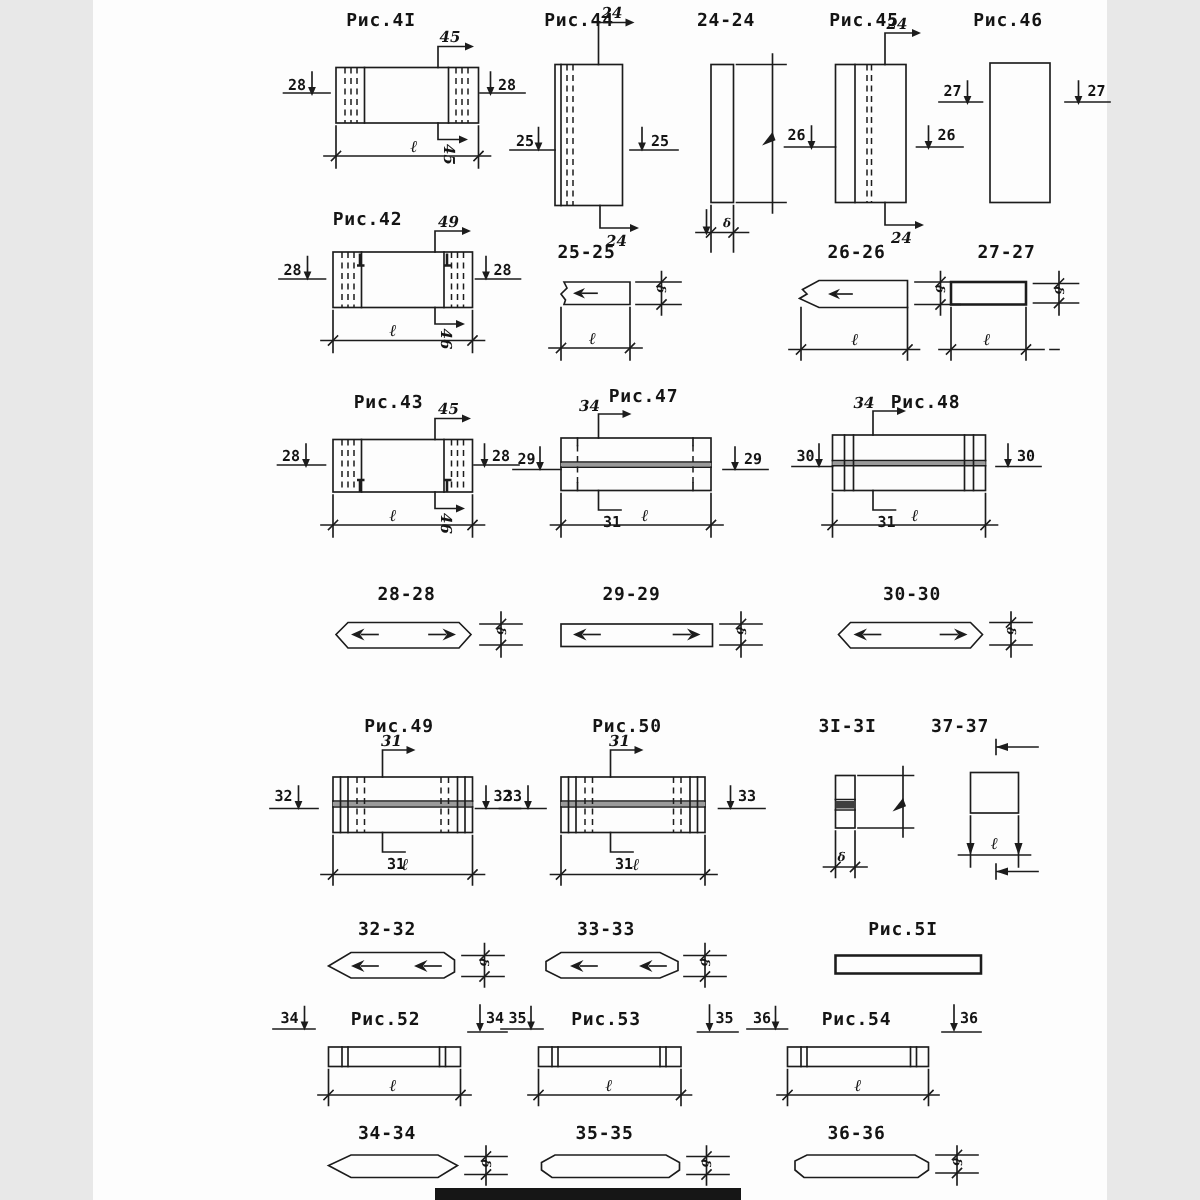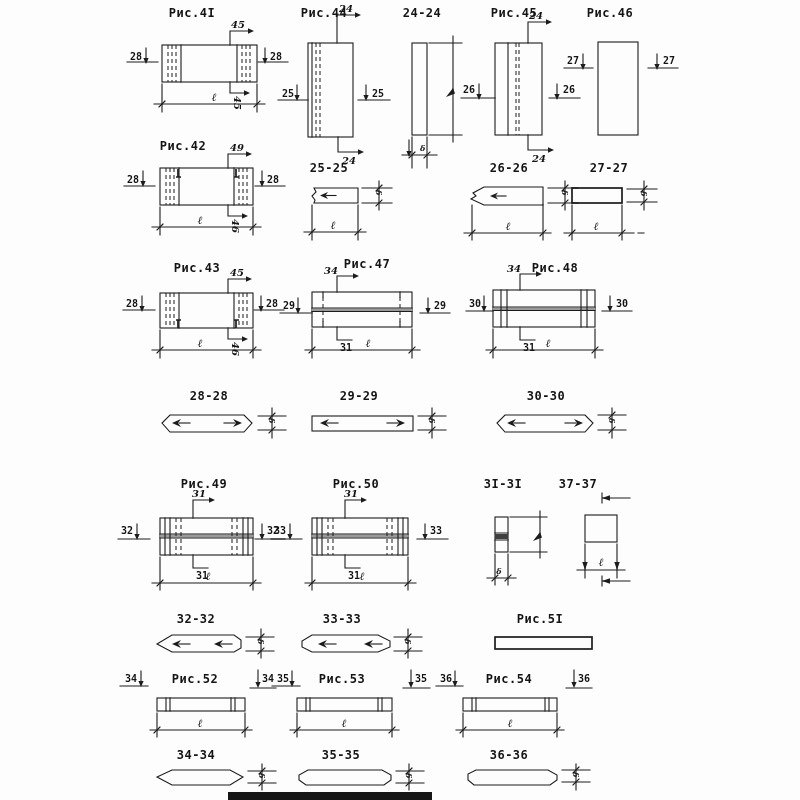--- a/index.html
+++ b/index.html
@@ -1,16 +1,16 @@
 <!DOCTYPE html>
 <html><head>
 <meta charset="utf-8">
 <style>
   html,body{margin:0;padding:0;background:#e8e8e8;}
-  #sheet{width:800px;height:800px;background:#fdfdfd;position:relative;margin:0 auto;
+  #sheet{width:676px;height:800px;background:#fdfdfd;position:relative;margin:0 auto;
          font-family:"DejaVu Sans Mono",monospace;}
   svg{position:absolute;left:0;top:0;}
   .ln{stroke:#1c1c1c;stroke-width:1.1;fill:none;stroke-linecap:square;}
   .ln2{stroke:#1c1c1c;stroke-width:1.7;fill:none;}
   .dash{stroke:#1c1c1c;stroke-width:1;fill:none;stroke-dasharray:4 3;}
   .fill{fill:#1c1c1c;stroke:none;}
   .grayband{fill:#9a9a9a;stroke:none;}
   .darkband{fill:#3f3f3f;stroke:none;}
   text{fill:#141414;}
   .t{font:700 12px "DejaVu Sans Mono",monospace;letter-spacing:.5px;}

